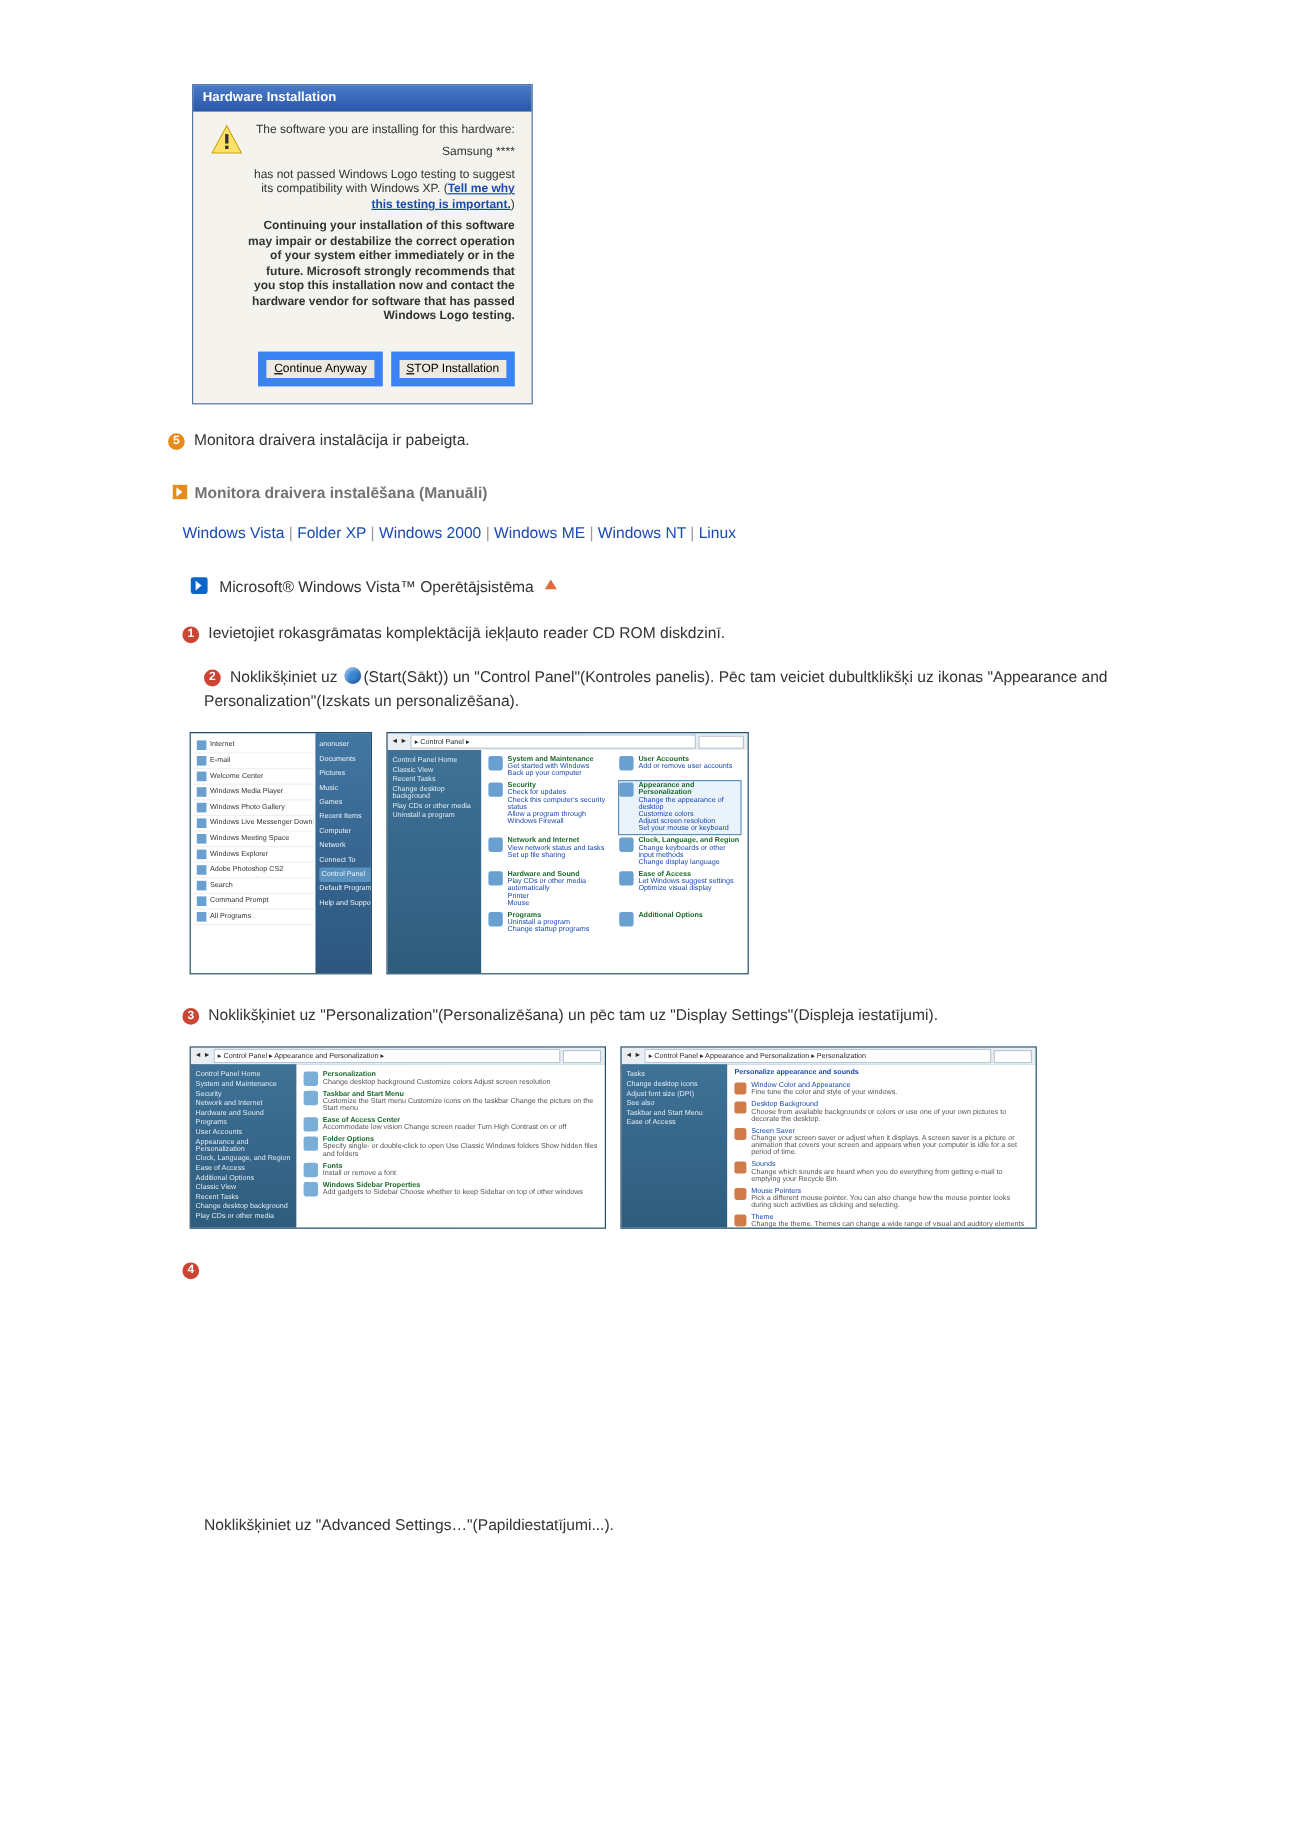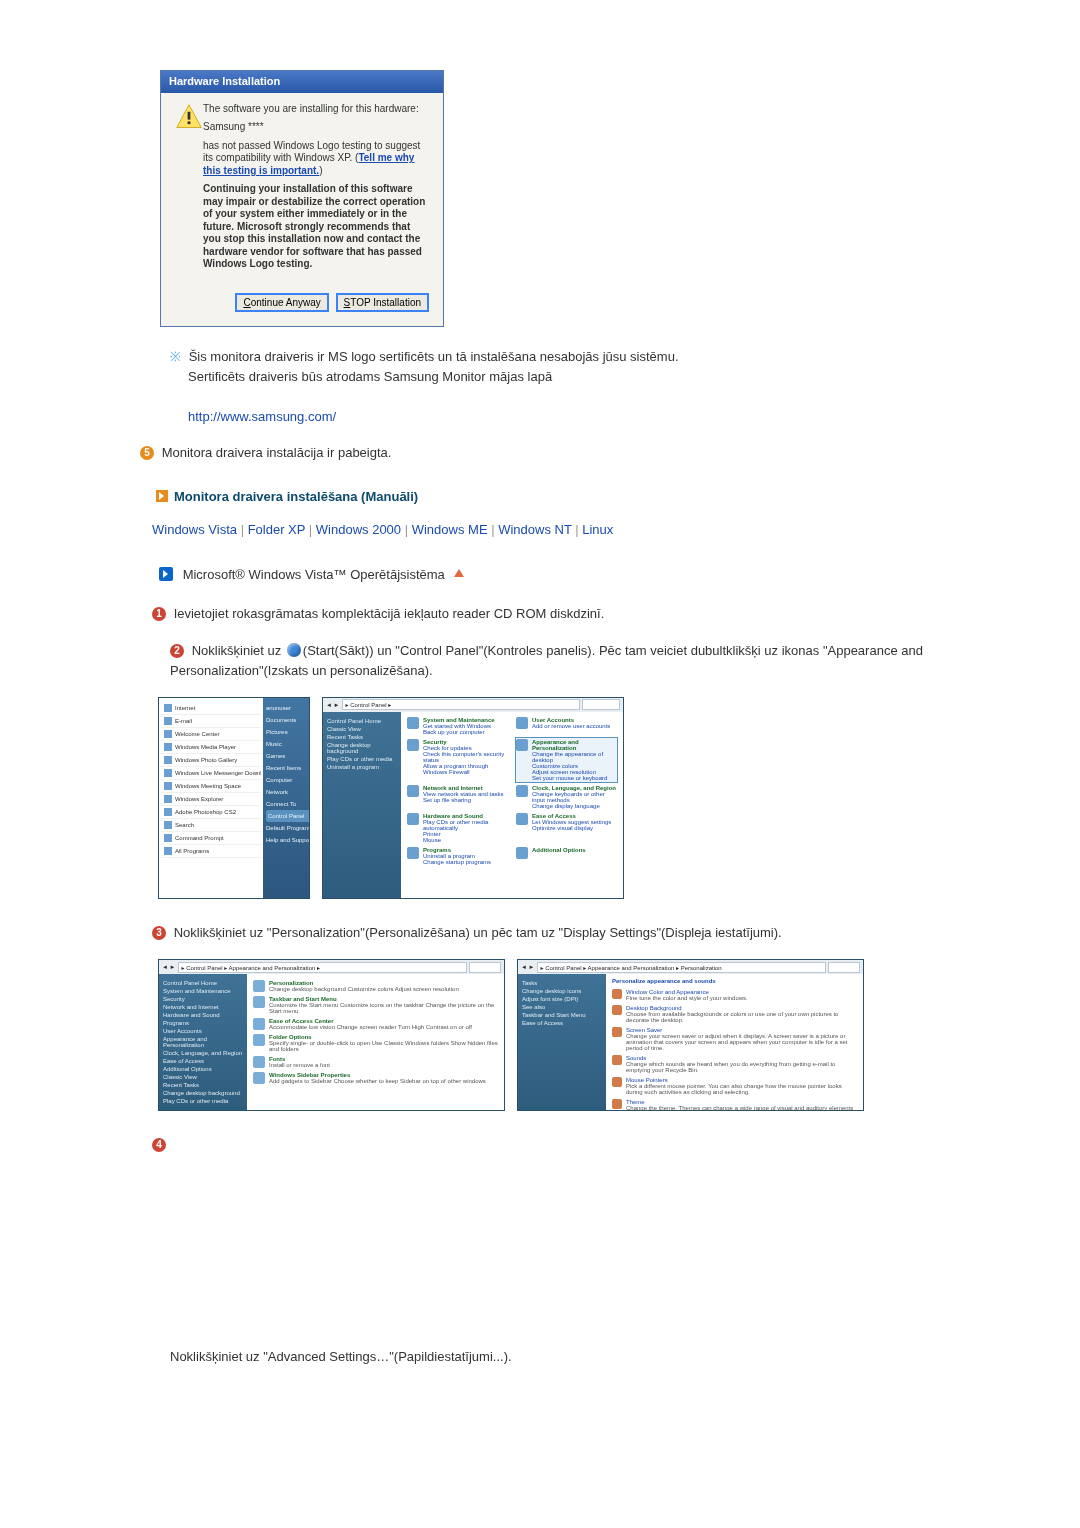--- a/index.html
+++ b/index.html
@@ -29,40 +29,41 @@
     font-weight: bold;
     font-size: 11px;
     padding: 4px 8px;
   }
   .hw-body {
     padding: 10px 14px 14px 14px;
   }
   .hw-row {
     display: flex;
     gap: 0;
+    text-align: right;
   }
   .warn-icon {
     width: 28px;
     height: 28px;
     flex: none;
   }
   .warn-icon svg { width: 28px; height: 28px; }
   .hw-text { flex: 1; }
   .hw-text p { margin: 0 0 6px 0; }
   .hw-bold { font-weight: bold; }
   .hw-link { color: #1a4ab0; text-decoration: underline; cursor: pointer; font-weight: bold; }
   .hw-buttons {
     text-align: right;
     padding-top: 16px;
   }
   .hw-btn {
     font-size: 10px;
     padding: 2px 6px;
     margin-left: 4px;
-    border: 2px solid #3b82f6;
+    border: 7px solid #3b82f6;
     background: #eceae0;
     cursor: pointer;
   }
   
   .note {
     margin: 8px 0 8px 30px;
     line-height: 1.55;
   }
   .note-icon {
     display: inline-block;
@@ -87,22 +88,22 @@
     line-height: 14px;
     text-align: center;
     font-weight: bold;
     margin-right: 4px;
     vertical-align: 1px;
   }
   .n-orange { background: #e78b1c; }
   .n-red { background: #cc4433; }
   
   .sect {
-    margin: 26px 0 18px 16px;
-    color: #0c4a6e;
+    margin: 26px 0 18px 4px;
+    color: #737373;
     font-weight: bold;
   }
   .sect-icon {
     display: inline-block;
     width: 12px;
     height: 12px;
     background: #e78b1c;
     margin-right: 6px;
     vertical-align: -1px;
     position: relative;
@@ -334,26 +335,20 @@
           <p class="hw-bold">Continuing your installation of this software may impair or destabilize the correct operation of your system either immediately or in the future. Microsoft strongly recommends that you stop this installation now and contact the hardware vendor for software that has passed Windows Logo testing.</p>
         </div>
       </div>
       <div class="hw-buttons">
         <button class="hw-btn"><u>C</u>ontinue Anyway</button>
         <button class="hw-btn"><u>S</u>TOP Installation</button>
       </div>
     </div>
   </div>
 
-  <div class="note">
-    <span class="note-icon">※</span>
-    <span>Šis monitora draiveris ir MS logo sertificēts un tā instalēšana nesabojās jūsu sistēmu.</span><br>
-    <span style="margin-left:18px; display:inline-block">Sertificēts draiveris būs atrodams Samsung Monitor mājas lapā</span><br><br>
-    <span style="margin-left:18px;" class="link">http://www.samsung.com/</span>
-  </div>
 
   <div class="step">
     <span class="num-badge n-orange">5</span>
     <span>Monitora draivera instalācija ir pabeigta.</span>
   </div>
 
   <div class="sect">
     <span class="sect-icon"></span><span>Monitora draivera instalēšana (Manuāli)</span>
   </div>
 

